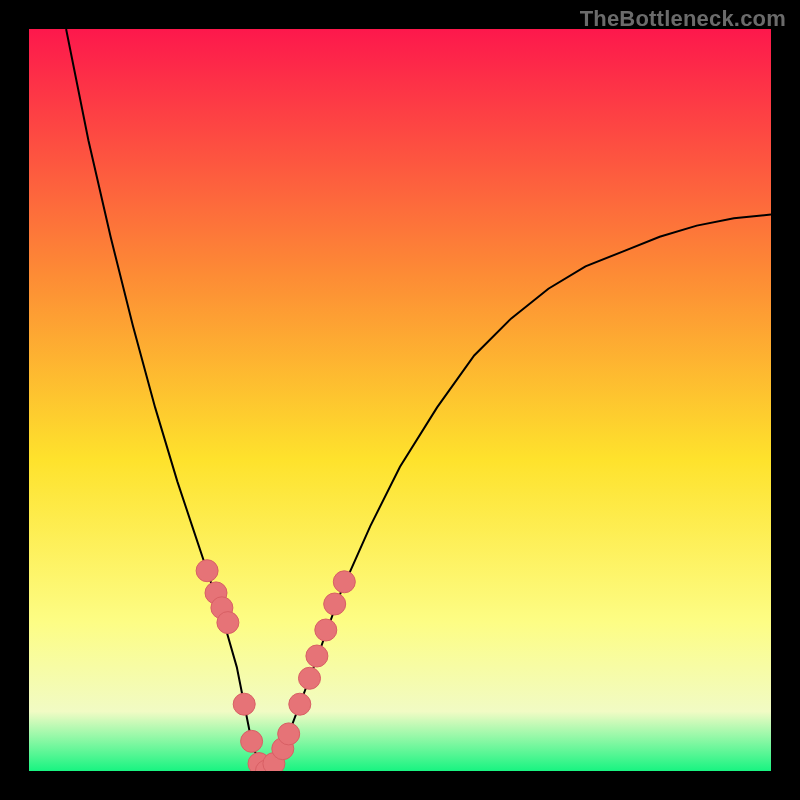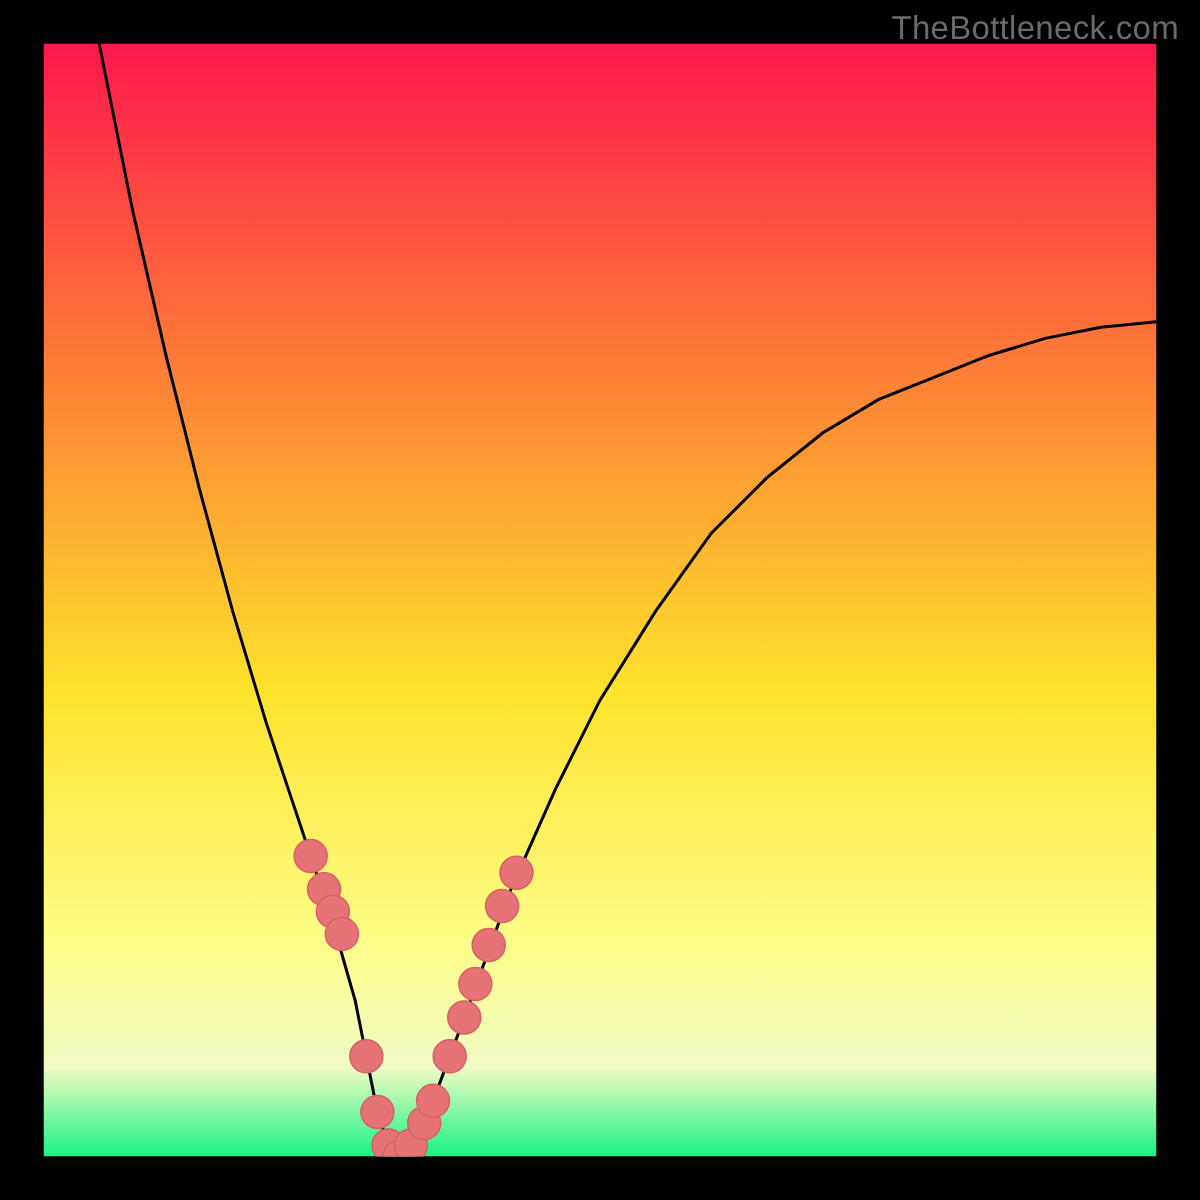--- a/index.html
+++ b/index.html
@@ -15,21 +15,21 @@
     width: 800px;
     height: 800px;
     background: #000;
   }
   .watermark {
     position: absolute;
     top: 6px;
     right: 14px;
     color: #6b6b6b;
     font-size: 22px;
-    font-weight: 400;
+    font-weight: 700;
     letter-spacing: 0.2px;
     z-index: 10;
   }
   svg.plot {
     position: absolute;
     left: 29px;
     top: 29px;
     width: 742px;
     height: 742px;
     display: block;

